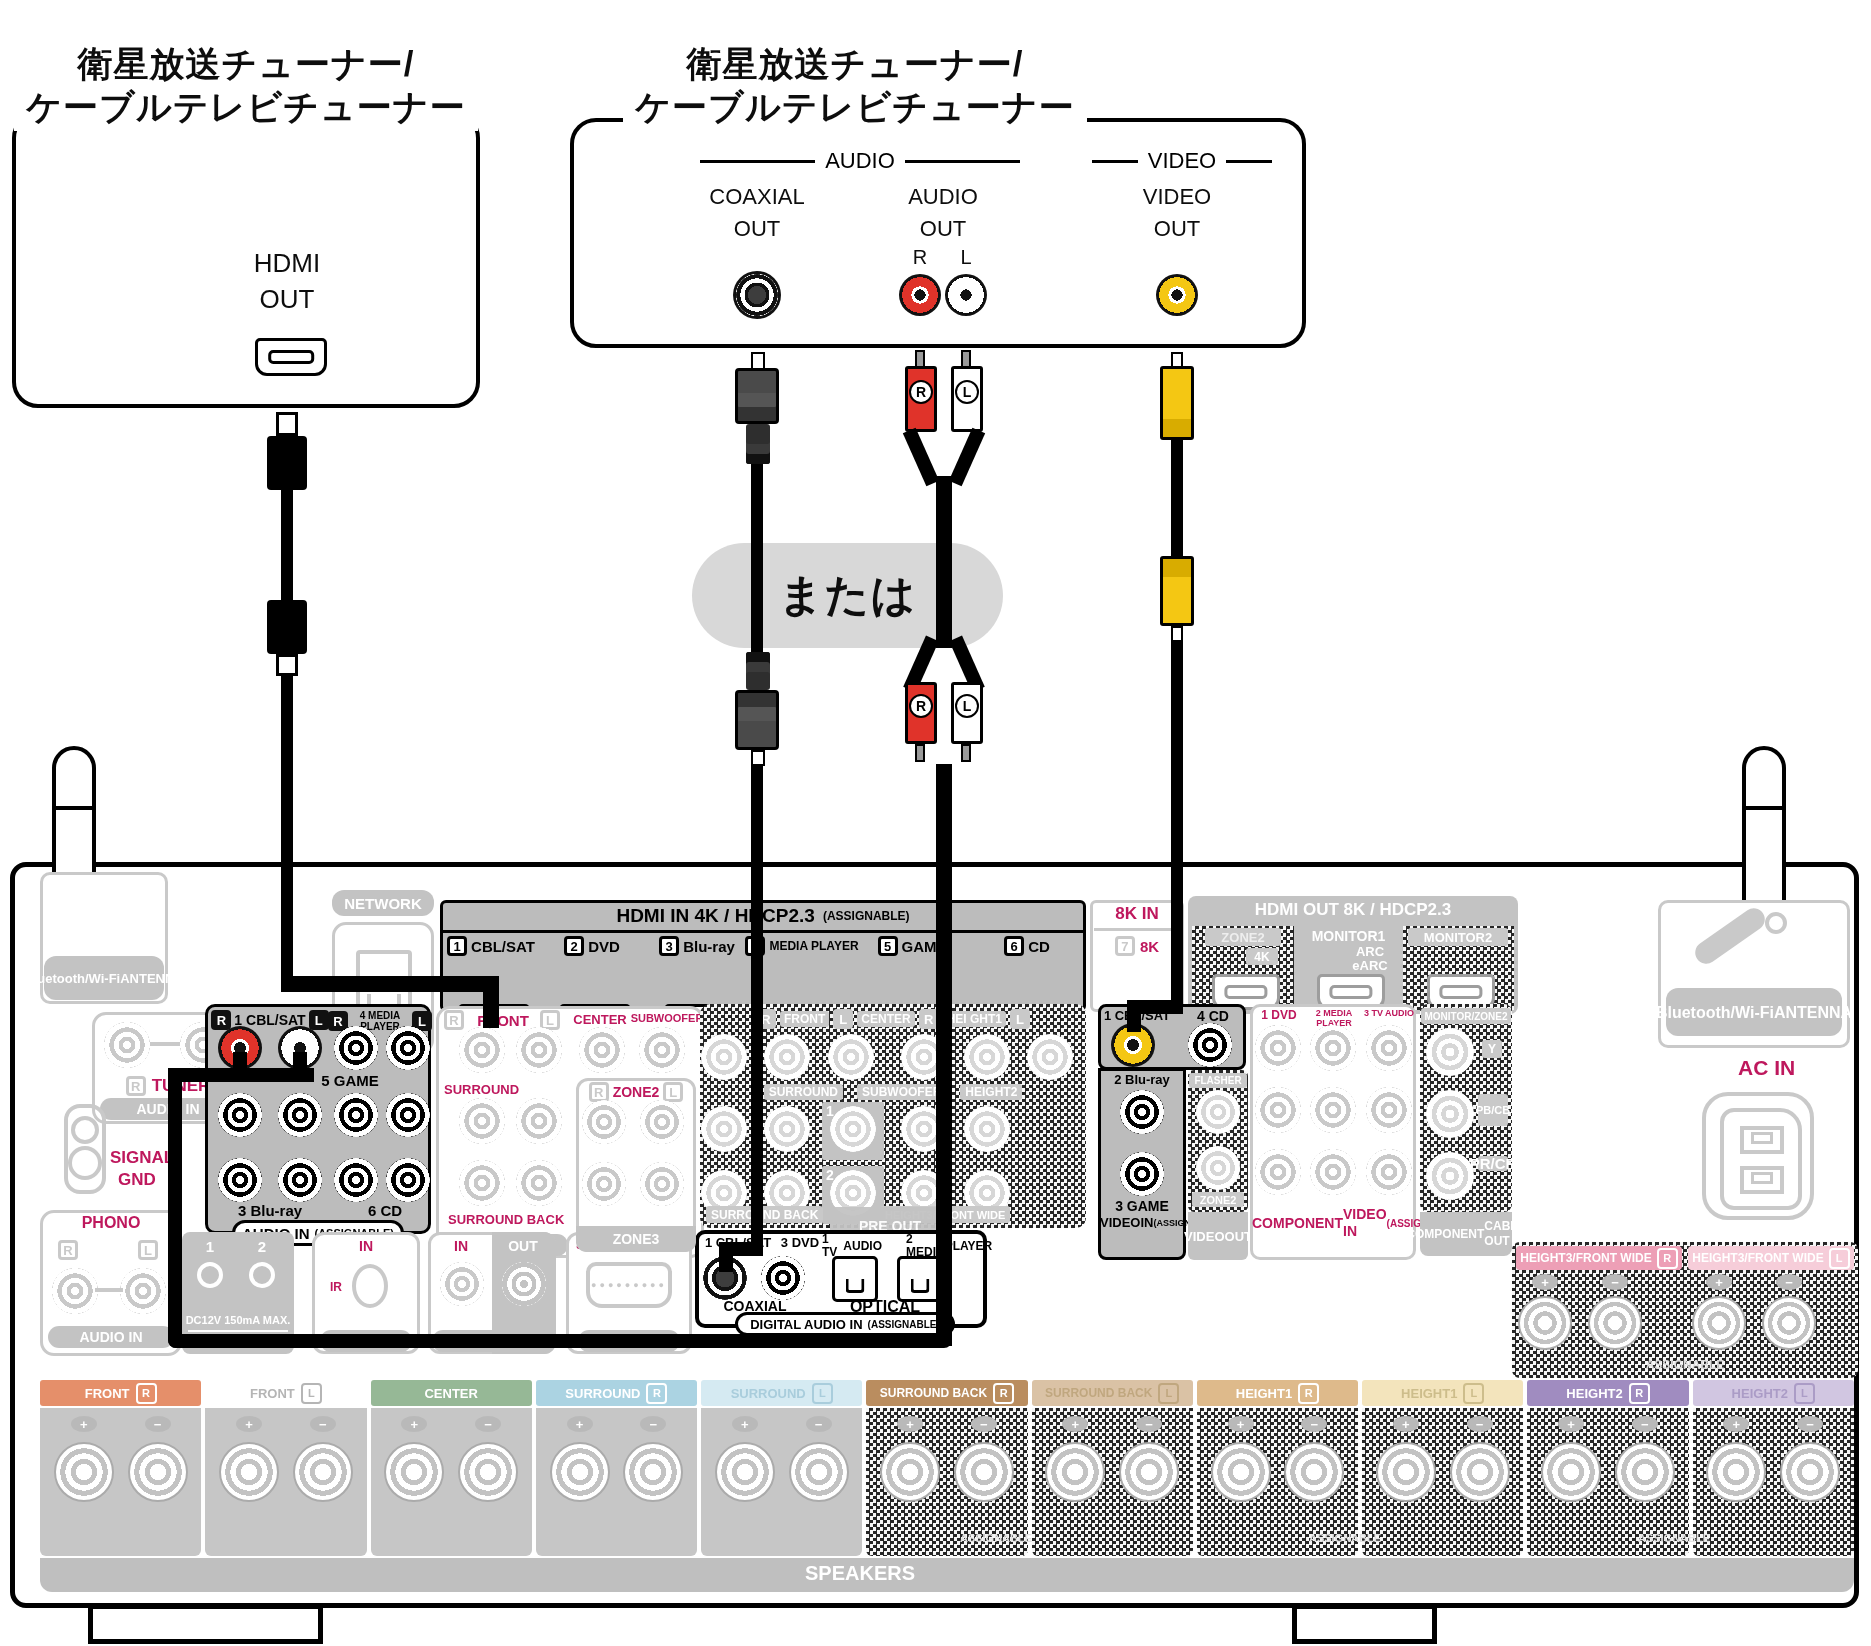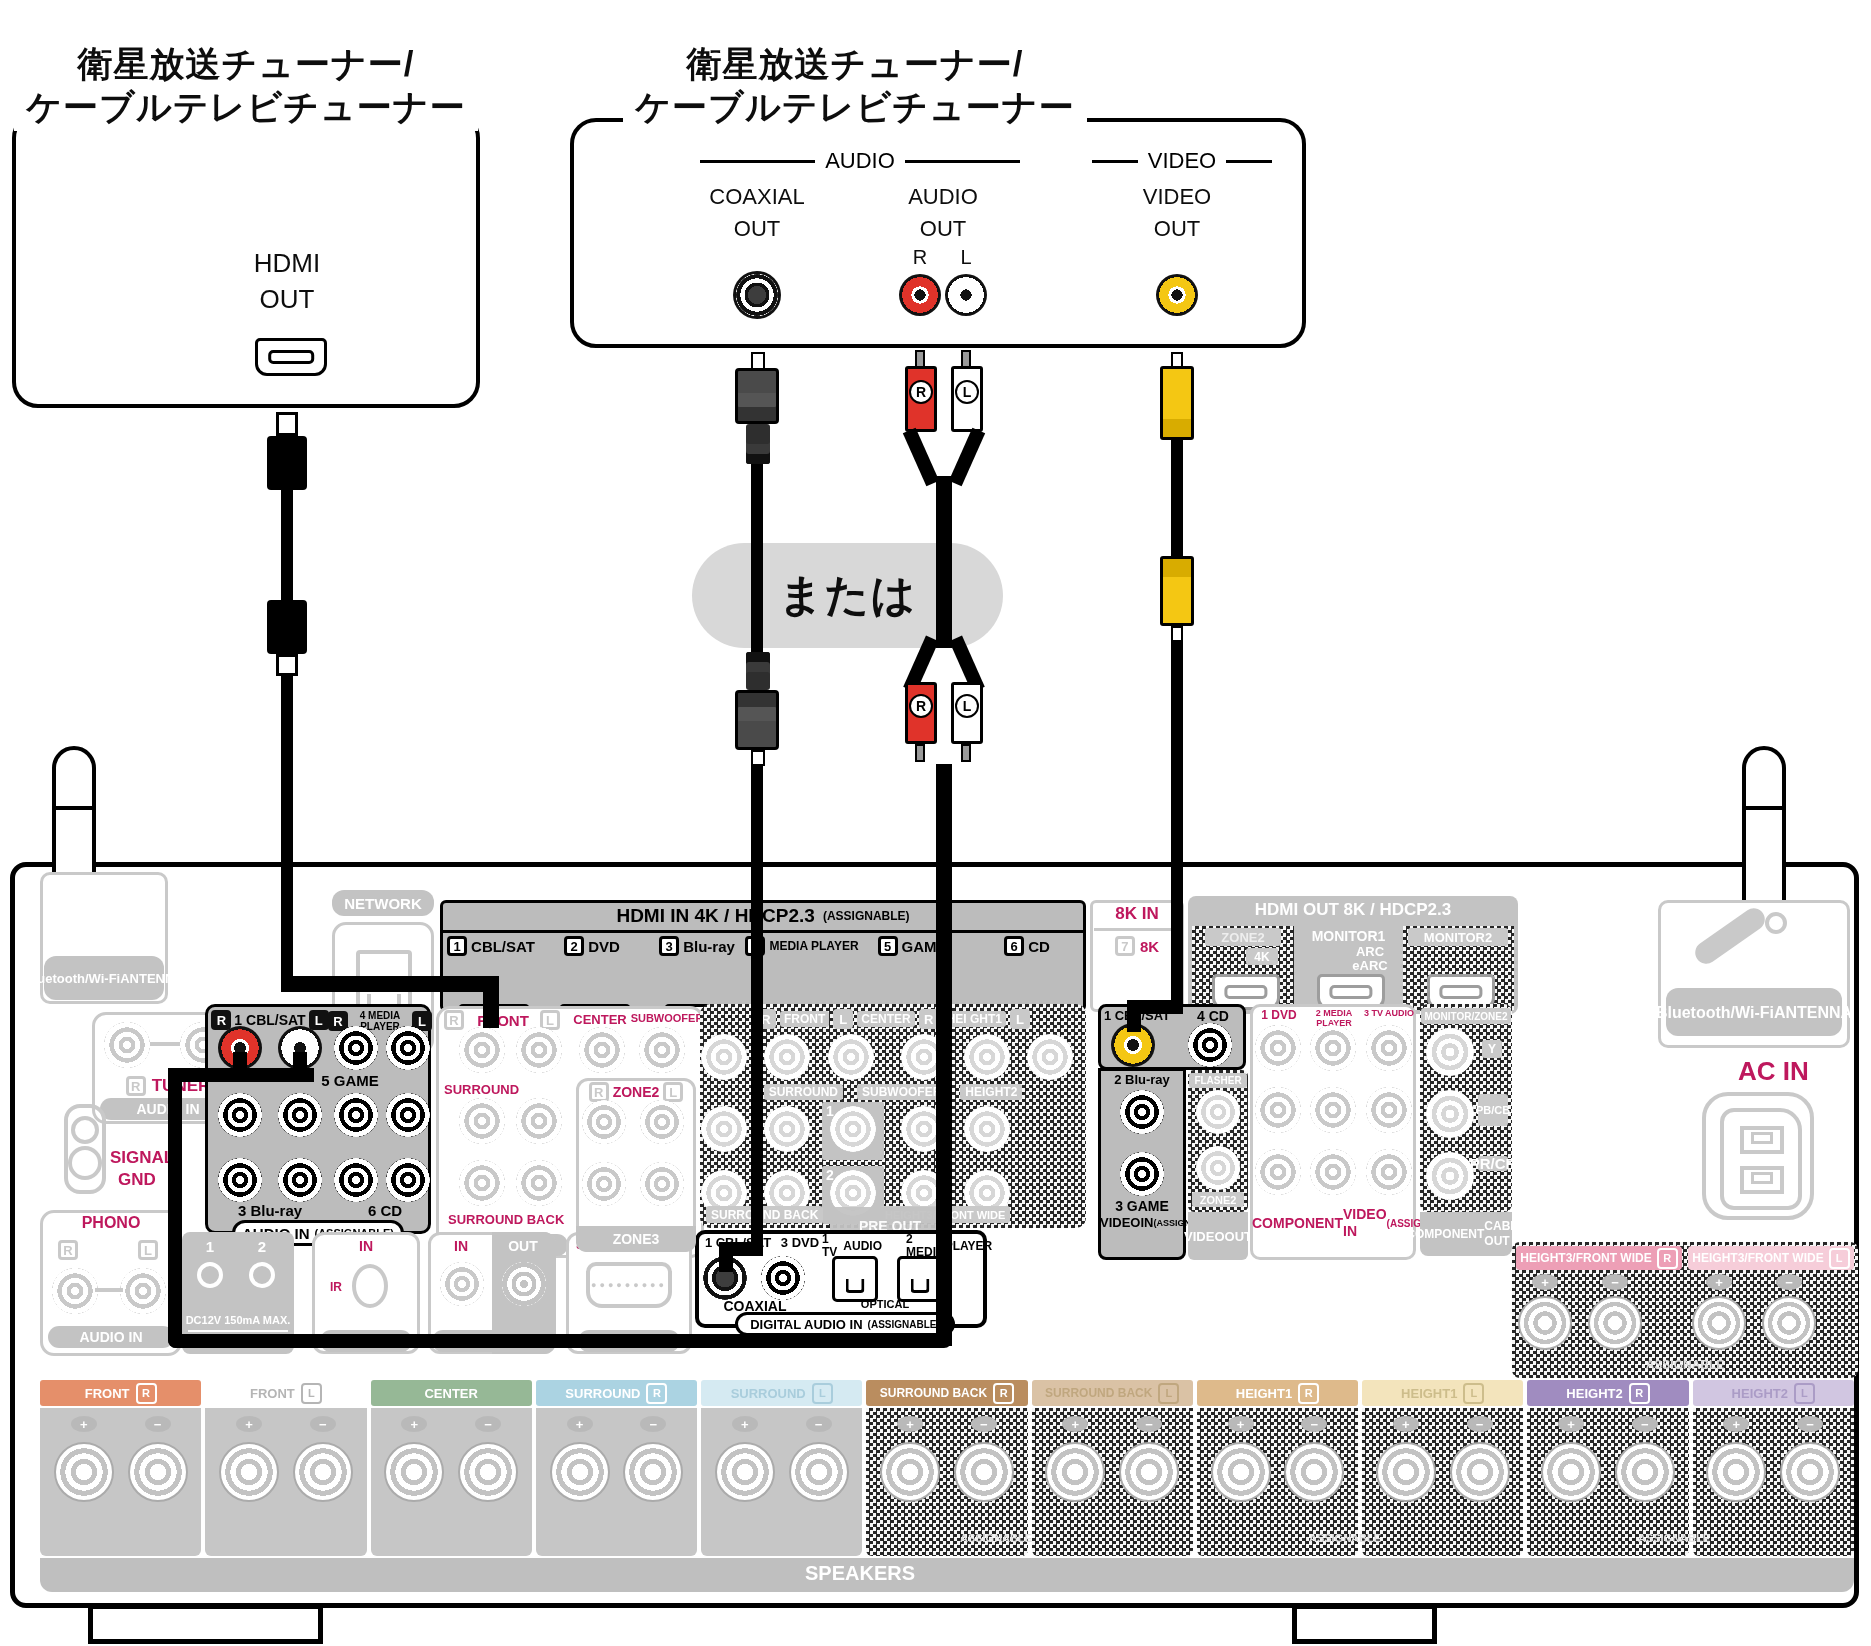--- a/index.html
+++ b/index.html
@@ -337,21 +337,21 @@
     </div>
   <div class="a col b" style="left:906px;top:1233px;width:70px;font-size:12px;line-height:13px">
       <span>2 MEDIA</span>
       <span>PLAYER</span>
     </div>
   <div class="a jdark" style="left:703px;top:1256px;width:44px;height:44px"></div>
   <div class="a rca rk" style="left:761px;top:1256px;width:44px;height:44px"></div>
   <div class="opt" style="left:832px;top:1256px;width:40px;height:40px"></div>
   <div class="opt" style="left:897px;top:1256px;width:40px;height:40px"></div>
   <div class="a c b" style="left:700px;top:1298px;width:110px;font-size:14px">COAXIAL</div>
-  <div class="a c b" style="left:830px;top:1298px;width:110px;font-size:11px">OPTICAL</div>
+  <div class="a c b" style="left:830px;top:1298px;width:110px;font-size:16px">OPTICAL</div>
   <div class="a wpill" style="left:735px;top:1312px;width:220px;height:24px">
       <span style="font-size:13px">DIGITAL AUDIO IN</span>
       <span style="font-size:10px">(ASSIGNABLE)</span>
     </div>
 
   <div class="a grayblk" style="left:182px;top:1232px;width:112px;height:122px"></div>
   <div class="a c b" style="left:200px;top:1238px;width:20px;color:#fff;font-size:15px">1</div>
   <div class="a c b" style="left:252px;top:1238px;width:20px;color:#fff;font-size:15px">2</div>
   <div class="a" style="left:197px;top:1262px;width:26px;height:26px;border:4px solid #fff;border-radius:50%;background:#c3c3c3"></div>
   <div class="a" style="left:249px;top:1262px;width:26px;height:26px;border:4px solid #fff;border-radius:50%;background:#c3c3c3"></div>
@@ -433,21 +433,21 @@
   <div class="a rca rl" style="left:1426px;top:1152px;width:48px;height:48px"></div>
   <div class="a chip col" style="left:1478px;top:1156px;width:30px;height:15px;font-size:15px;line-height:12px">
       <span>PR/</span>
       <span>CR</span>
     </div>
   <div class="a col b" style="left:1420px;top:1212px;width:92px;height:44px;background:#c3c3c3;color:#fff;font-size:12px;line-height:15px;border-radius:0 0 8px 8px;justify-content:center">
       <span>COMPONENT</span>
       <span>CABLE OUT</span>
     </div>
 
-  <div class="a gtx b" style="left:1738px;top:1056px;font-size:26px">AC IN</div>
+  <div class="a gtx b" style="left:1738px;top:1056px;font-size:21px">AC IN</div>
   <div class="a" style="left:1702px;top:1092px;width:112px;height:128px;border:4px solid #c9c9c9;border-radius:26px">
     <div style="position:absolute;left:14px;top:12px;width:74px;height:94px;border:4px solid #c9c9c9;border-radius:14px 22px 14px 14px"></div>
     <div style="position:absolute;left:34px;top:30px;width:36px;height:20px;border:4px solid #c9c9c9">
         <div style="width:16px;height:6px;border:3px solid #c9c9c9;margin:2px auto"></div>
       </div>
     <div style="position:absolute;left:34px;top:70px;width:36px;height:20px;border:4px solid #c9c9c9">
         <div style="width:16px;height:6px;border:3px solid #c9c9c9;margin:2px auto"></div>
       </div>
   </div>
 

